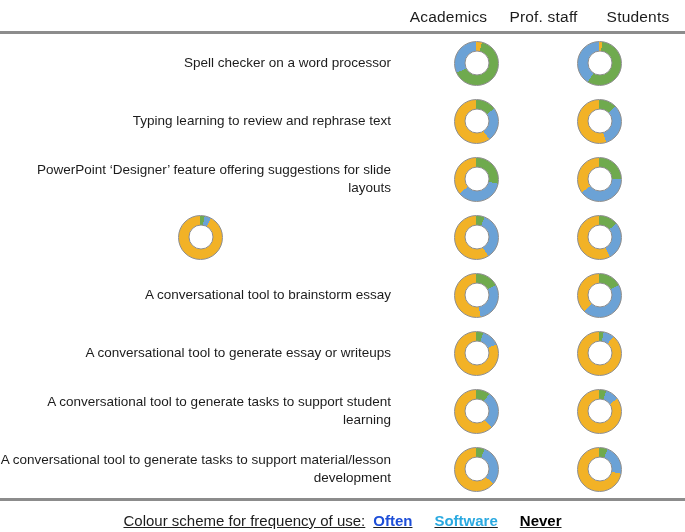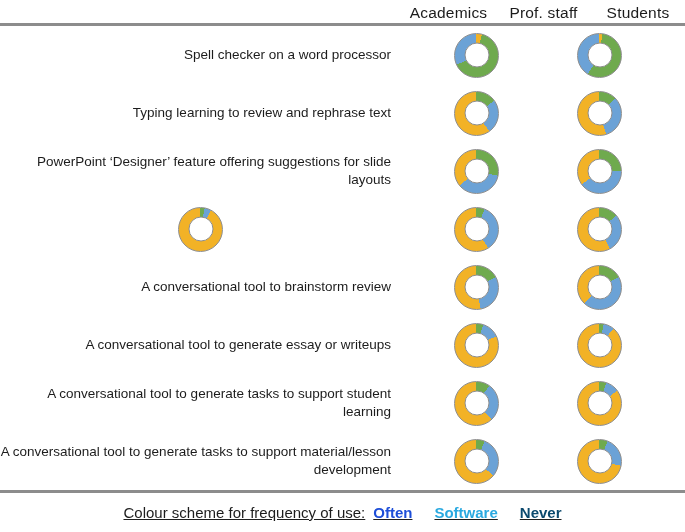--- a/index.html
+++ b/index.html
@@ -10,21 +10,21 @@
     font-family:"Liberation Sans", sans-serif;
     color:#1f1f1f;
     overflow:hidden;
     box-sizing:border-box;
   }
   .grid-row{
     display:grid;
     grid-template-columns:401px 95px 95px 94px;
     align-items:center;
   }
-  #header-row{height:23px;border-radius:9px;}
+  #header-row{height:31px;border-radius:9px;}
   .col-head{
     text-align:center;
     font-size:15.5px;
     letter-spacing:0.2px;
     color:#1c1c1c;
     padding-top:2px;
   }
   .rule{height:3px;background:#8c8c8c;width:685px;border:none;margin:0;}
   #rows .grid-row{height:58px;gap:28px;}
   .row-label{
@@ -140,21 +140,21 @@
             <div class="hole"></div>
           </div>
         </div>
         <div class="donut-cell">
           <div class="donut" style="background: conic-gradient(rgb(111, 170, 78) 0%, rgb(111, 170, 78) 14%, rgb(107, 162, 214) 14%, rgb(107, 162, 214) 42%, rgb(242, 178, 38) 42%, rgb(242, 178, 38) 100%);">
             <div class="hole"></div>
           </div>
         </div>
       </div>
       <div class="grid-row">
-        <div class="row-label">A conversational tool to brainstorm review</div>
+        <div class="row-label">A conversational tool to brainstorm essay</div>
         <div class="donut-cell">
           <div class="donut" style="background: conic-gradient(rgb(111, 170, 78) 0%, rgb(111, 170, 78) 17%, rgb(107, 162, 214) 17%, rgb(107, 162, 214) 47%, rgb(242, 178, 38) 47%, rgb(242, 178, 38) 100%);">
             <div class="hole"></div>
           </div>
         </div>
         <div class="donut-cell">
           <div class="donut" style="background: conic-gradient(rgb(111, 170, 78) 0%, rgb(111, 170, 78) 17%, rgb(107, 162, 214) 17%, rgb(107, 162, 214) 62%, rgb(242, 178, 38) 62%, rgb(242, 178, 38) 100%);">
             <div class="hole"></div>
           </div>
         </div>
@@ -215,16 +215,16 @@
         <div class="donut-cell">
           <span class="na">N/A</span>
         </div>
       </div>
     </div>
 
   <div class="rule"></div>
 
   <div id="legend">
     <span class="prefix">Colour scheme for frequency of use:</span>
-    <span id="legend-items"><span class="legend-item" style="color: #1d4ed8;">Often</span><span class="legend-item" style="color: rgb(42, 169, 224);">Software</span><span class="legend-item" style="color: #0c4a6e;">Never</span></span>
+    <span id="legend-items"><span class="legend-item" style="color: #1d4ed8;">Often</span><span class="legend-item" style="color: rgb(42, 169, 224);">Software</span><span class="legend-item" style="color: #000000;">Never</span></span>
   </div>
 
 </div>
 
 </body></html>

